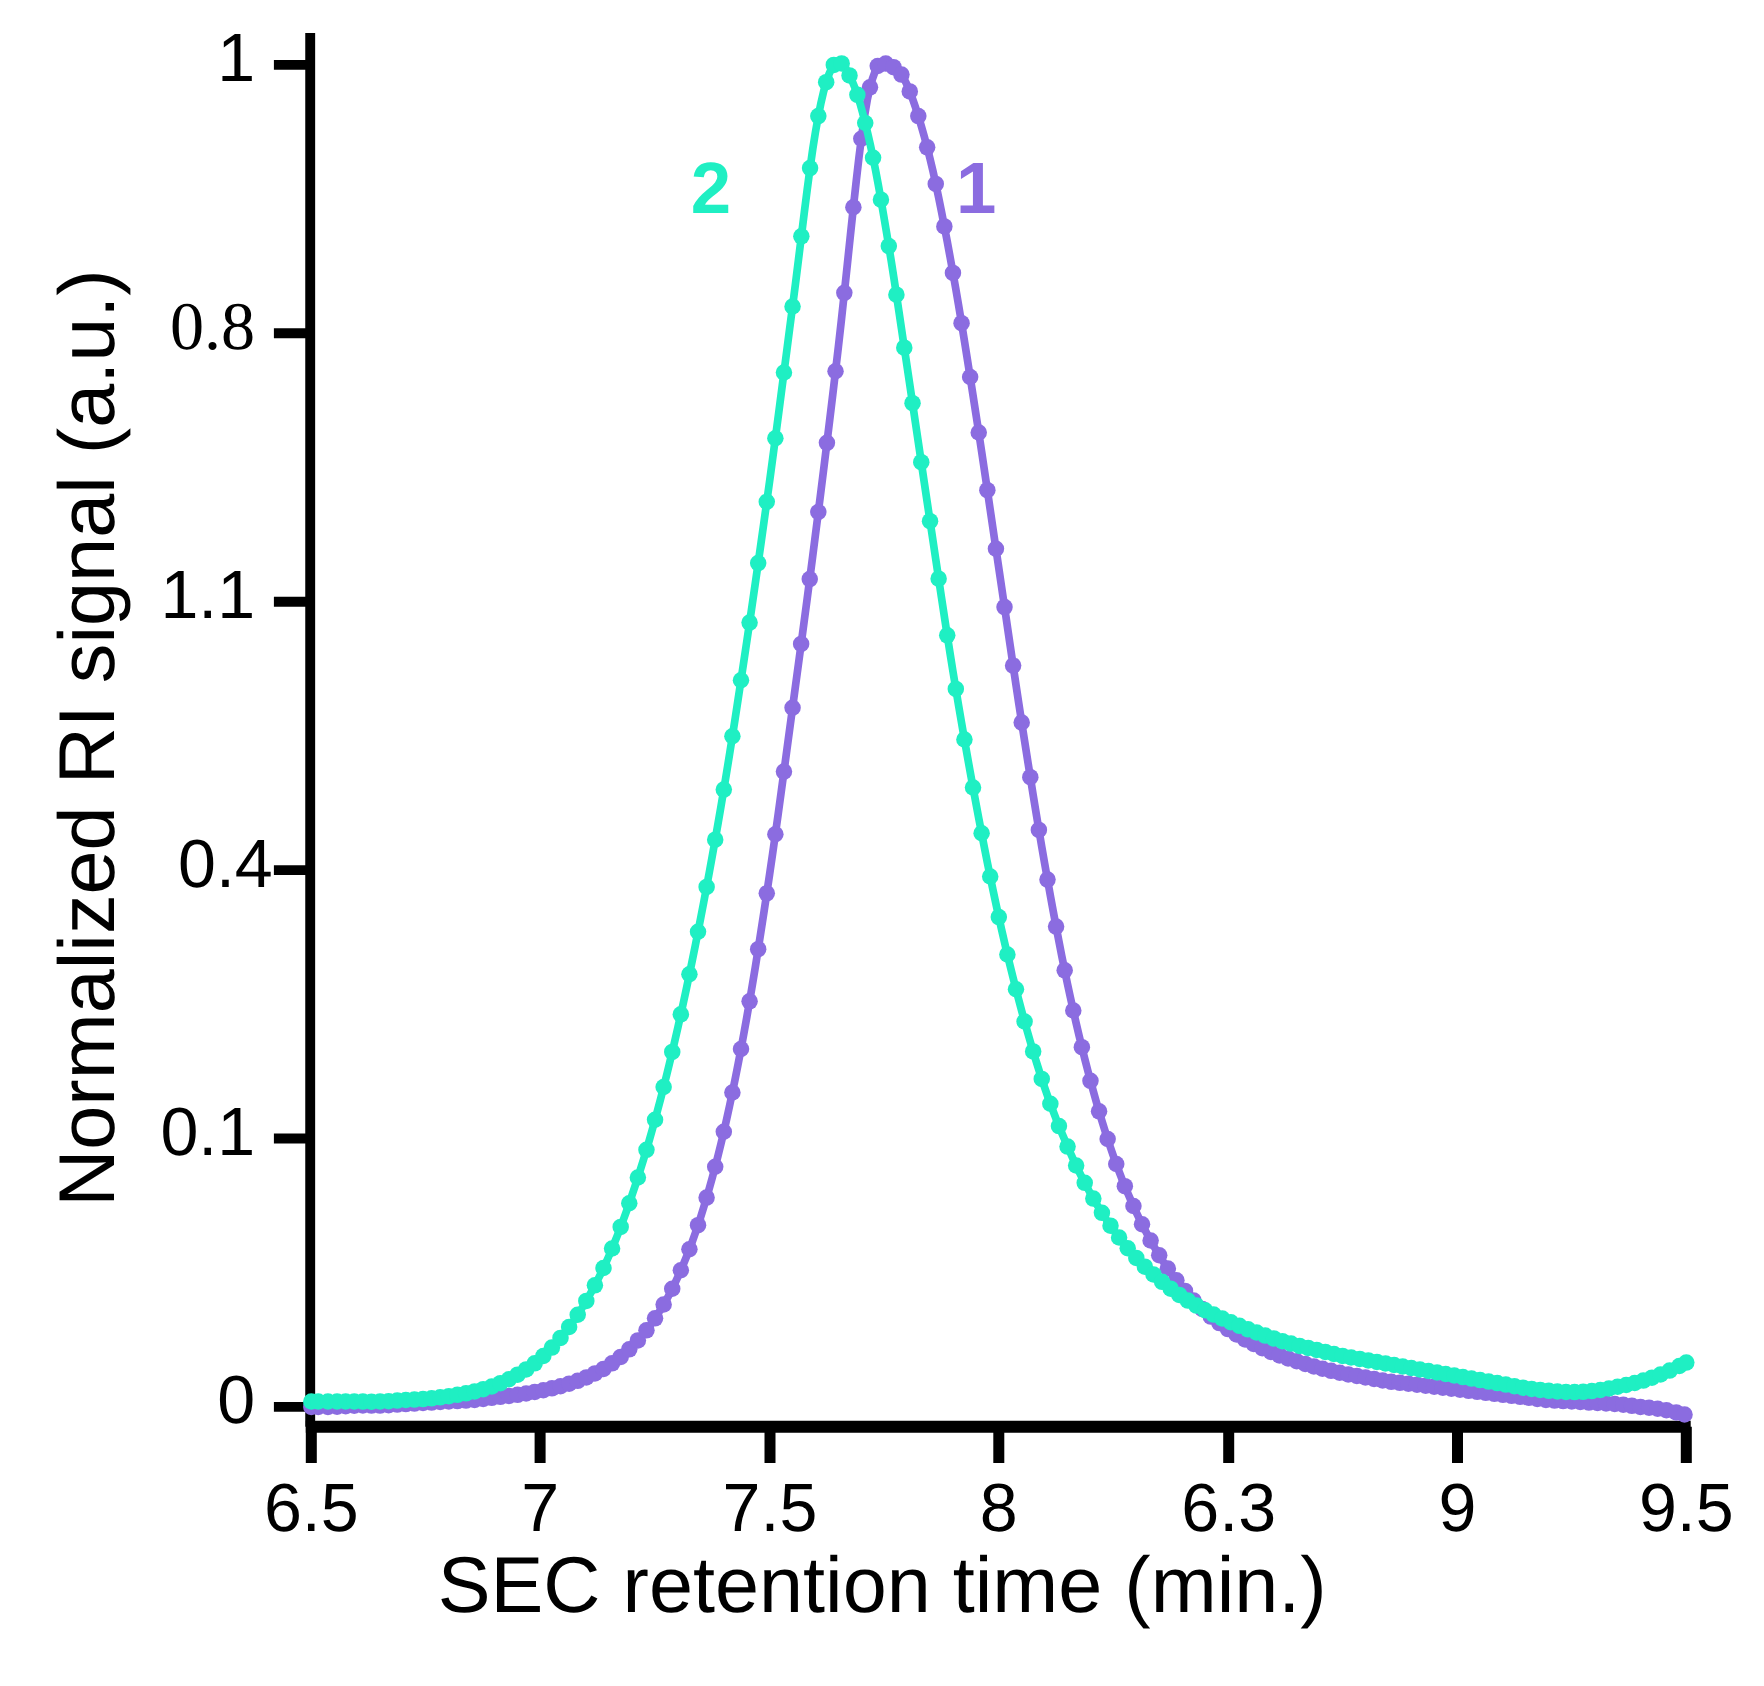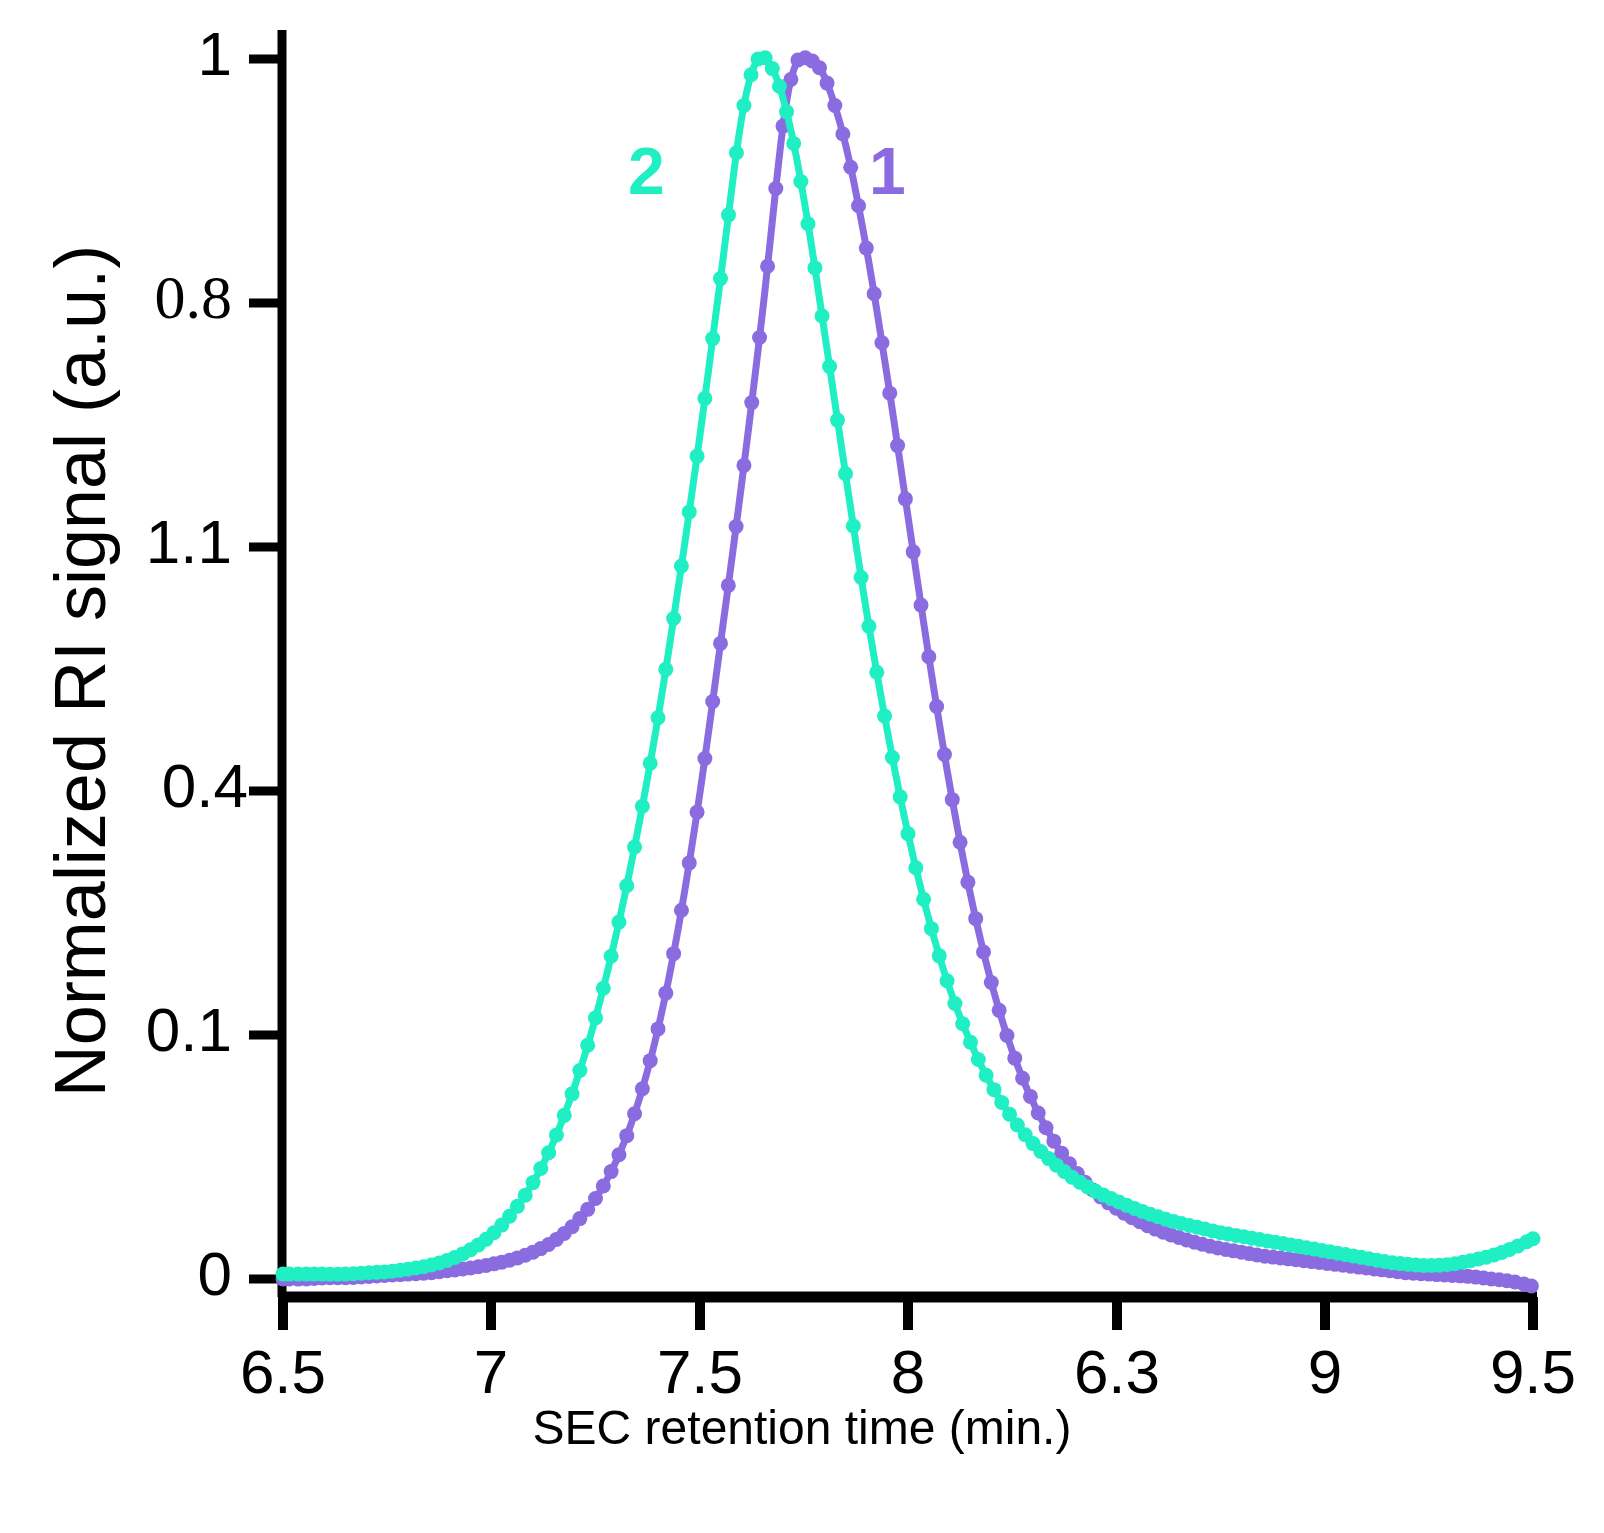--- a/index.html
+++ b/index.html
@@ -4,21 +4,21 @@
 <style>
   html,body{margin:0;padding:0;background:#ffffff;}
   body{width:1604px;height:1533px;overflow:hidden;font-family:"Liberation Sans",sans-serif;}
   #figure{position:relative;width:1604px;height:1533px;background:#ffffff;}
   #plot-svg{position:absolute;left:0;top:0;width:1604px;height:1533px;}
   .axis-title{
     position:absolute;color:#000;font-family:"Liberation Sans",sans-serif;
     font-weight:400;white-space:nowrap;
   }
   #x-axis-title{
-    left:0;top:1400px;width:1604px;text-align:center;font-size:48px;
+    left:0;top:1400px;width:1604px;text-align:center;font-size:72px;
     letter-spacing:0px;
   }
   #y-axis-title{
     left:-560px;top:630px;width:1280px;text-align:center;font-size:72px;
     transform:rotate(-90deg);transform-origin:center center;
   }
   .tick-label{
     position:absolute;color:#000;font-size:62px;font-family:"Liberation Sans",sans-serif;
     white-space:nowrap;
   }

